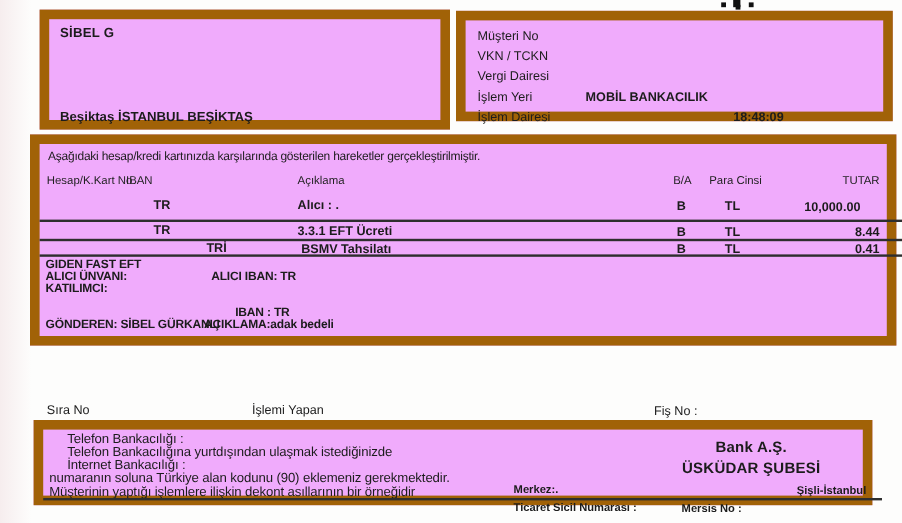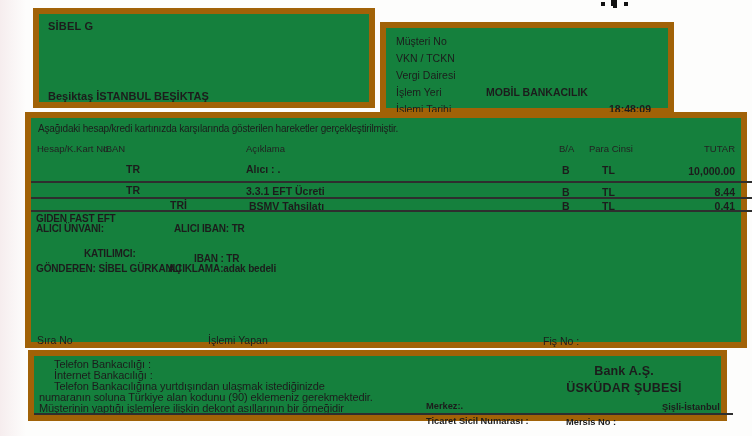--- a/index.html
+++ b/index.html
@@ -7,21 +7,21 @@
     width:752px;height:436px;position:relative;overflow:hidden;
     background:#fdfdfc;
     font-family:"Liberation Sans",sans-serif;
     color:#1c1c1c;
     -webkit-font-smoothing:antialiased;
   }
   .gutter{
     position:absolute;left:0;top:0;width:26px;height:436px;
     background:linear-gradient(to right,#f6edee,#fdfdfc);
   }
-  .box{position:absolute;border:6px solid #a16207;background:#15803d;box-sizing:border-box;}
+  .box{position:absolute;border:8px solid #a16207;background:#f0abfc;box-sizing:border-box;}
   .abs{position:absolute;white-space:nowrap;}
   .hline{position:absolute;height:2px;background:#2e2e2e;}
   
   .sender-name{left:9px;top:6px;font-size:11px;font-weight:600;letter-spacing:.2px;}
   .sender-branch{left:9px;top:76px;font-size:11px;font-weight:700;}
   
   .c-label{font-size:10.5px;}
   .c-val{font-size:10.5px;font-weight:700;}
   
   .intro{left:7px;top:5px;font-size:10px;letter-spacing:-.2px;}
@@ -46,46 +46,46 @@
 <body>
 
 <div class="gutter"></div>
 <div class="frag"></div>
 
 <div class="box" style="left:33px;top:8px;width:342px;height:100px;">
   <div class="abs sender-name">SİBEL G</div>
   <div class="abs sender-branch">Beşiktaş İSTANBUL BEŞİKTAŞ</div>
 </div>
 
-<div class="box" style="left:380px;top:22px;width:294px;height:92px;">
+<div class="box" style="left:380px;top:9px;width:364px;height:92px;">
   <div class="abs c-label" style="left:10px;top:7px;">Müşteri No</div>
   <div class="abs c-label" style="left:10px;top:24px;">VKN / TCKN</div>
   <div class="abs c-label" style="left:10px;top:41px;">Vergi Dairesi</div>
   <div class="abs c-label" style="left:10px;top:58px;">İşlem Yeri</div>
   <div class="abs c-val" style="left:100px;top:58px;">MOBİL BANKACILIK</div>
-  <div class="abs c-label" style="left:10px;top:75px;">İşlemi Tarihi</div>
+  <div class="abs c-label" style="left:10px;top:75px;">İşlem Dairesi</div>
   <div class="abs c-val" style="left:223px;top:75px;">18:48:09</div>
 </div>
 
-<div class="box" style="left:25px;top:112px;width:722px;height:236px;">
+<div class="box" style="left:25px;top:112px;width:722px;height:176px;">
   <div class="abs intro">Aşağıdaki hesap/kredi kartınızda karşılarında gösterilen hareketler gerçekleştirilmiştir.</div>
 
   <div class="abs th" style="left:6px;top:25px;">Hesap/K.Kart No</div>
   <div class="abs th" style="left:72px;top:25px;">IBAN</div>
   <div class="abs th" style="left:215px;top:25px;">Açıklama</div>
   <div class="abs th" style="left:528px;top:25px;">B/A</div>
   <div class="abs th" style="left:558px;top:25px;">Para Cinsi</div>
   <div class="abs th num" style="right:6px;top:25px;">TUTAR</div>
 
   <div>
     <div class="abs td" style="left:95px;top:45px;">TR</div>
     <div class="abs td" style="left:215px;top:45px;">Alıcı : .</div>
     <div class="abs td" style="left:531px;top:46px;">B</div>
     <div class="abs td" style="left:571px;top:46px;">TL</div>
-    <div class="abs td num" style="right:6px;top:47px;">10,000.00</div>
+    <div class="abs td num" style="right:22px;top:47px;">10,000.00</div>
   </div>
   <div class="hline" style="left:0;top:63px;width:722px;"></div>
 
   <div>
     <div class="abs td" style="left:95px;top:66px;">TR</div>
     <div class="abs td" style="left:215px;top:67px;">3.3.1 EFT Ücreti</div>
     <div class="abs td" style="left:531px;top:68px;">B</div>
     <div class="abs td" style="left:571px;top:68px;">TL</div>
     <div class="abs td num" style="right:6px;top:68px;">8.44</div>
   </div>
@@ -96,35 +96,35 @@
     <div class="abs td" style="left:218px;top:82px;">BSMV Tahsilatı</div>
     <div class="abs td" style="left:531px;top:82px;">B</div>
     <div class="abs td" style="left:571px;top:82px;">TL</div>
     <div class="abs td num" style="right:6px;top:82px;">0.41</div>
   </div>
   <div class="hline" style="left:0;top:92px;width:722px;"></div>
 
   <div class="abs detail" style="left:5px;top:96px;">GIDEN FAST EFT</div>
   <div class="abs detail" style="left:5px;top:106px;">ALICI ÜNVANI:</div>
   <div class="abs detail" style="left:143px;top:106px;">ALICI IBAN: TR</div>
-  <div class="abs detail" style="left:5px;top:131px;margin-left:48px;">KATILIMCI:</div>
+  <div class="abs detail" style="left:5px;top:116px;">KATILIMCI:</div>
   <div class="abs detail" style="left:163px;top:136px;">IBAN : TR</div>
   <div class="abs detail" style="left:5px;top:146px;">GÖNDEREN: SİBEL GÜRKANLI</div>
   <div class="abs detail" style="left:137px;top:146px;">AÇIKLAMA:adak bedeli</div>
 
   <div class="abs brow" style="left:6px;top:216px;">Sıra No</div>
   <div class="abs brow" style="left:177px;top:216px;">İşlemi Yapan</div>
   <div class="abs brow" style="left:500px;top:217px;padding-left:12px;">Fiş No :</div>
 </div>
 
 <div class="box" style="left:28px;top:350px;width:699px;height:71px;">
   <div class="abs f-small" style="left:4px;top:3px;white-space:normal;width:400px;">
     <span class="ind">Telefon Bankacılığı :</span>
+    <span class="ind">Telefon Bankacılığına yurtdışından ulaşmak istediğinizde</span>
     <span class="ind">İnternet Bankacılığı :</span>
-    <span class="ind">Telefon Bankacılığına yurtdışından ulaşmak istediğinizde</span>
     <span class="noind">numaranın soluna Türkiye alan kodunu (90) eklemeniz gerekmektedir.</span>
     <span class="noind">Müşterinin yaptığı işlemlere ilişkin dekont asıllarının bir örneğidir</span>
   </div>
 
   <div class="abs bank-head" style="left:460px;top:8px;width:260px;">Bank A.Ş.</div>
   <div class="abs bank-head" style="left:460px;top:25px;width:260px;">ÜSKÜDAR ŞUBESİ</div>
 
   <div class="abs f-bold" style="left:392px;top:45px;">Merkez:.</div>
   <div class="abs f-bold" style="left:628px;top:46px;">Şişli-İstanbul</div>
 

